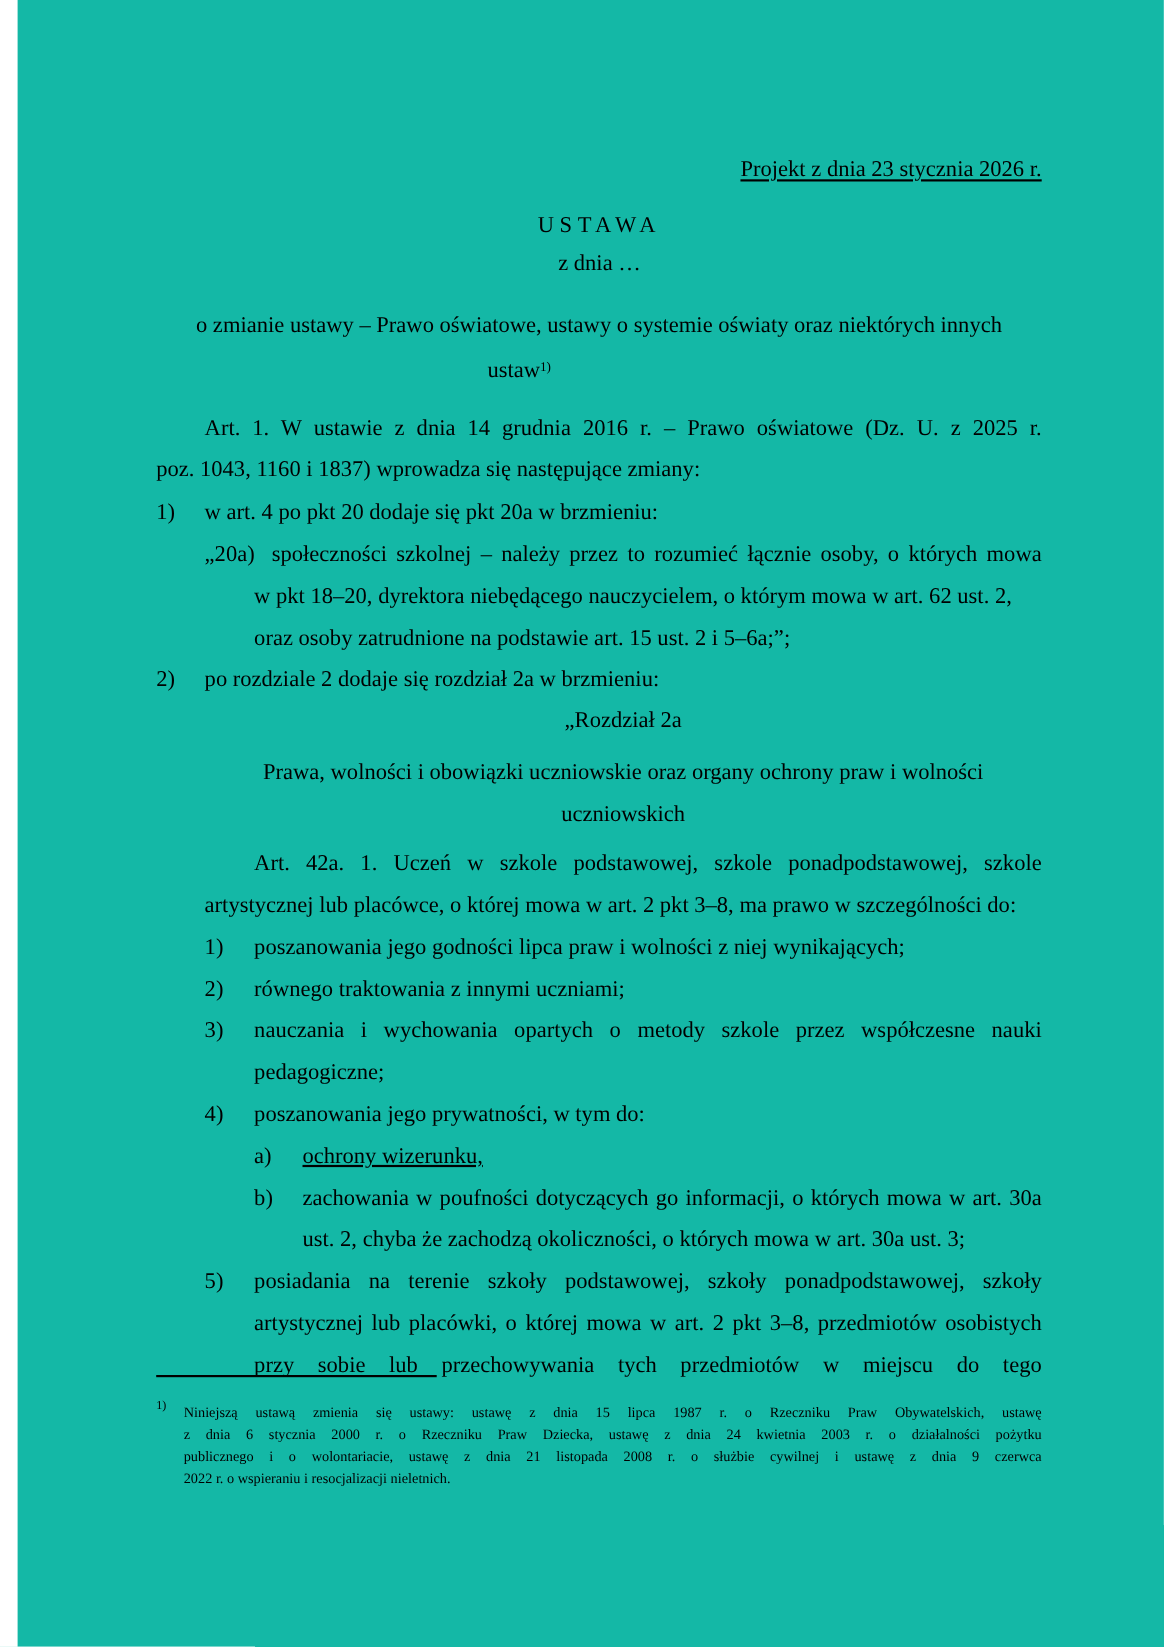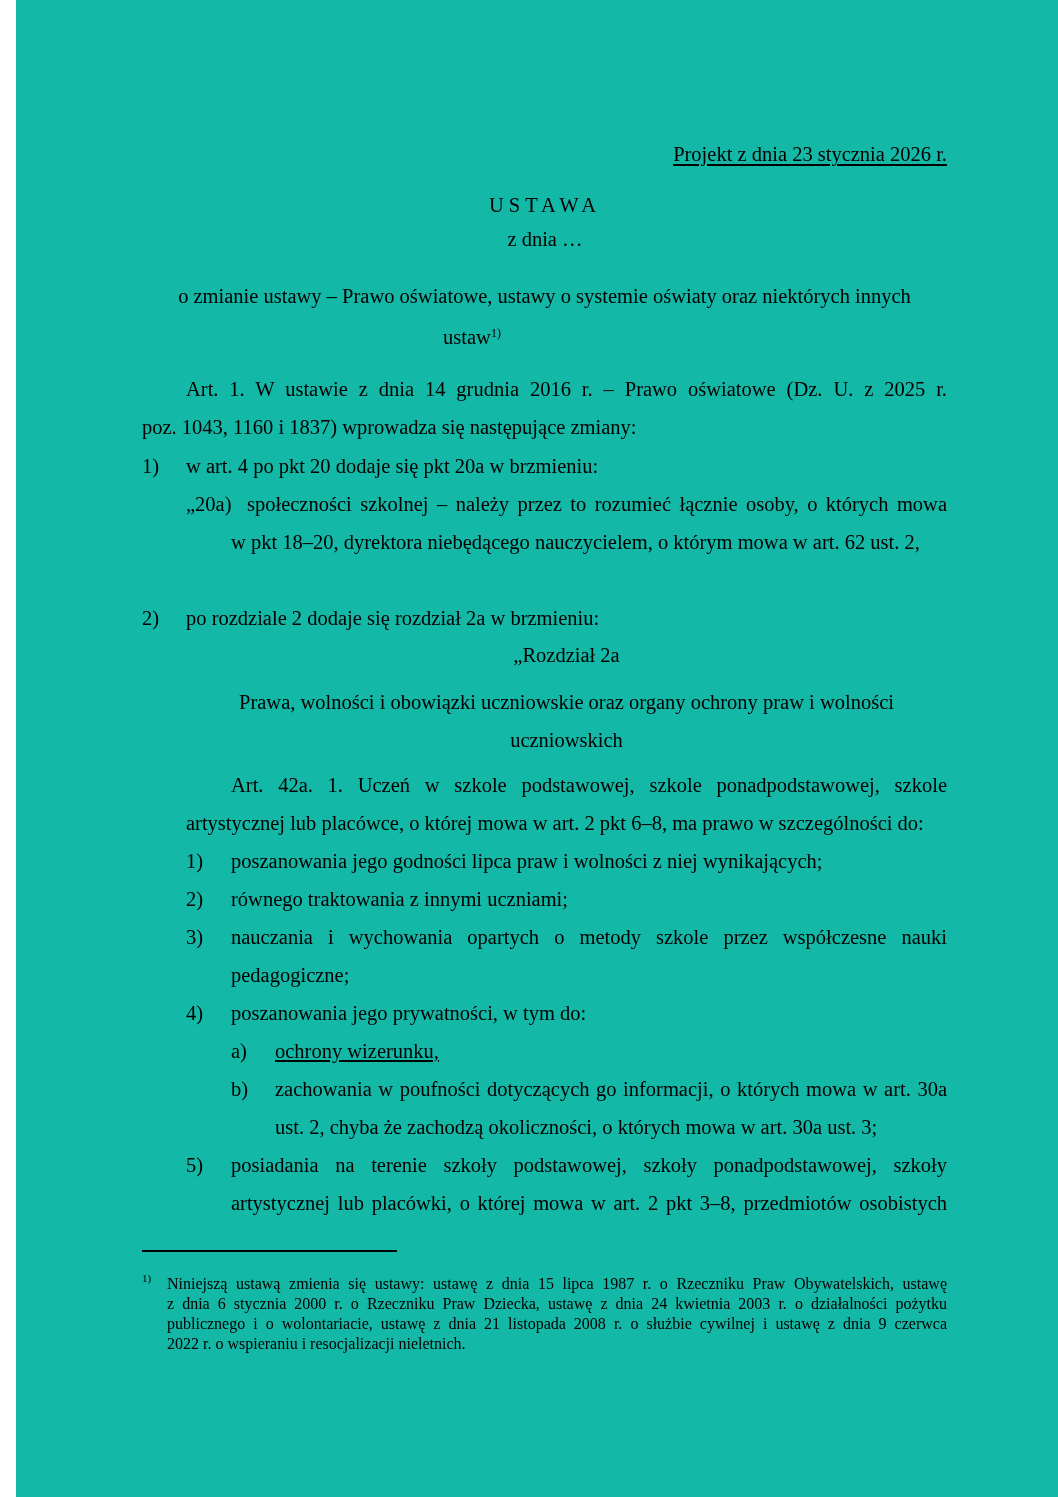--- a/index.html
+++ b/index.html
@@ -6,21 +6,21 @@
   body { width: 1058px; height: 1497px; position: relative; overflow: hidden;
          font-family: "Liberation Serif", "DejaVu Serif", serif; color: #000; }
   .page { position: absolute; left: 16px; top: 0; width: 1058px; height: 1497px; background: #14b8a6; }
   .ln { position: absolute; font-size: 20.5px; line-height: 24px; white-space: nowrap; }
   .just { text-align: justify; text-align-last: justify; white-space: normal; }
   .center { text-align: center; }
   .u { text-decoration: underline; text-underline-offset: 3px; }
   .b { font-weight: normal; margin-top: 12px; }
   .sp { letter-spacing: 5px; }
   sup { font-size: 12px; vertical-align: top; position: relative; top: -4px; }
-  .fn { position: absolute; font-size: 16px; line-height: 20px; }
+  .fn { position: absolute; font-size: 13px; line-height: 20px; }
   .fnline { position: absolute; left: 126px; top: 1250px; width: 255px; height: 2px; background: #000; }
 </style>
 </head>
 <body>
 
 <div class="page">
 
   <div class="ln u" style="right:127px; top:142px;">Projekt z dnia 23 stycznia 2026 r.</div>
   <div class="ln b sp center" style="left:0; width:1058px; top:181px;">USTAWA</div>
   <div class="ln center" style="left:0; width:1058px; top:227px;">z dnia …</div>
@@ -34,30 +34,31 @@
     <span>W ustawie z dnia 14 grudnia 2016 r. – Prawo oświatowe (Dz. U. z 2025 r.</span>
   </div>
   <div class="ln" style="left:126px; top:415px;">poz. 1043, 1160 i 1837) wprowadza się następujące zmiany:</div>
 
   <div class="ln" style="left:126px; top:454px;">1)</div>
   <div class="ln" style="left:170px; top:454px;">w art. 4 po pkt 20 dodaje się pkt 20a w brzmieniu:</div>
 
   <div class="ln" style="left:170px; top:492px;">„20a)</div>
   <div class="ln just" style="left:231px; width:700px; top:492px;">społeczności szkolnej – należy przez to rozumieć łącznie osoby, o których mowa</div>
   <div class="ln" style="left:215px; top:530px;">w pkt 18–20, dyrektora niebędącego nauczycielem, o którym mowa w art. 62 ust. 2,</div>
+  <div class="ln" style="left:215px; top:568px;">oraz osoby zatrudnione na podstawie art. 15 ust. 2 i 5–6a;”;</div>
 
   <div class="ln" style="left:126px; top:606px;">2)</div>
   <div class="ln" style="left:170px; top:606px;">po rozdziale 2 dodaje się rozdział 2a w brzmieniu:</div>
 
   <div class="ln center" style="left:170px; width:761px; top:643px;">„Rozdział 2a</div>
   <div class="ln center" style="left:170px; width:761px; top:690px;">Prawa, wolności i obowiązki uczniowskie oraz organy ochrony praw i wolności</div>
   <div class="ln center" style="left:170px; width:761px; top:728px;">uczniowskich</div>
 
   <div class="ln just" style="left:215px; width:716px; top:773px;">Art. 42a. 1. Uczeń w szkole podstawowej, szkole ponadpodstawowej, szkole</div>
-  <div class="ln" style="left:170px; top:811px;">artystycznej lub placówce, o której mowa w art. 2 pkt 6–8, ma prawo w szczególności do:</div>
+  <div class="ln" style="left:170px; top:811px;">artystycznej lub placówce, o której mowa w art. 2 pkt 3–8, ma prawo w szczególności do:</div>
 
   <div class="ln" style="left:170px; top:849px;">1)</div>
   <div class="ln" style="left:215px; top:849px;">poszanowania jego godności lipca praw i wolności z niej wynikających;</div>
 
   <div class="ln" style="left:170px; top:887px;">2)</div>
   <div class="ln" style="left:215px; top:887px;">równego traktowania z innymi uczniami;</div>
 
   <div class="ln" style="left:170px; top:925px;">3)</div>
   <div class="ln just" style="left:215px; width:716px; top:925px;">nauczania i wychowania opartych o metody szkole przez współczesne nauki</div>
   <div class="ln" style="left:215px; top:963px;">pedagogiczne;</div>
@@ -68,20 +69,21 @@
   <div class="ln" style="left:215px; top:1039px;">a)</div>
   <div class="ln" style="left:259px; top:1039px;text-decoration:underline;">ochrony wizerunku,</div>
 
   <div class="ln" style="left:215px; top:1077px;">b)</div>
   <div class="ln just" style="left:259px; width:672px; top:1077px;">zachowania w poufności dotyczących go informacji, o których mowa w art. 30a</div>
   <div class="ln" style="left:259px; top:1115px;">ust. 2, chyba że zachodzą okoliczności, o których mowa w art. 30a ust. 3;</div>
 
   <div class="ln" style="left:170px; top:1153px;">5)</div>
   <div class="ln just" style="left:215px; width:716px; top:1153px;">posiadania na terenie szkoły podstawowej, szkoły ponadpodstawowej, szkoły</div>
   <div class="ln just" style="left:215px; width:716px; top:1191px;">artystycznej lub placówki, o której mowa w art. 2 pkt 3–8, przedmiotów osobistych</div>
+  <div class="ln just" style="left:215px; width:716px; top:1229px;">przy sobie lub przechowywania tych przedmiotów w miejscu do tego</div>
 
   <div class="fnline"></div>
 
   <div class="fn" style="left:126px; top:1271px; font-size:11px; line-height:14px;">1)</div>
   <div class="fn just" style="left:151px; width:780px; top:1274px;">Niniejszą ustawą zmienia się ustawy: ustawę z dnia 15 lipca 1987 r. o Rzeczniku Praw Obywatelskich, ustawę</div>
   <div class="fn just" style="left:151px; width:780px; top:1294px;">z dnia 6 stycznia 2000 r. o Rzeczniku Praw Dziecka, ustawę z dnia 24 kwietnia 2003 r. o działalności pożytku</div>
   <div class="fn just" style="left:151px; width:780px; top:1314px;">publicznego i o wolontariacie, ustawę z dnia 21 listopada 2008 r. o służbie cywilnej i ustawę z dnia 9 czerwca</div>
   <div class="fn" style="left:151px; top:1334px;">2022 r. o wspieraniu i resocjalizacji nieletnich.</div>
 
 </div>

